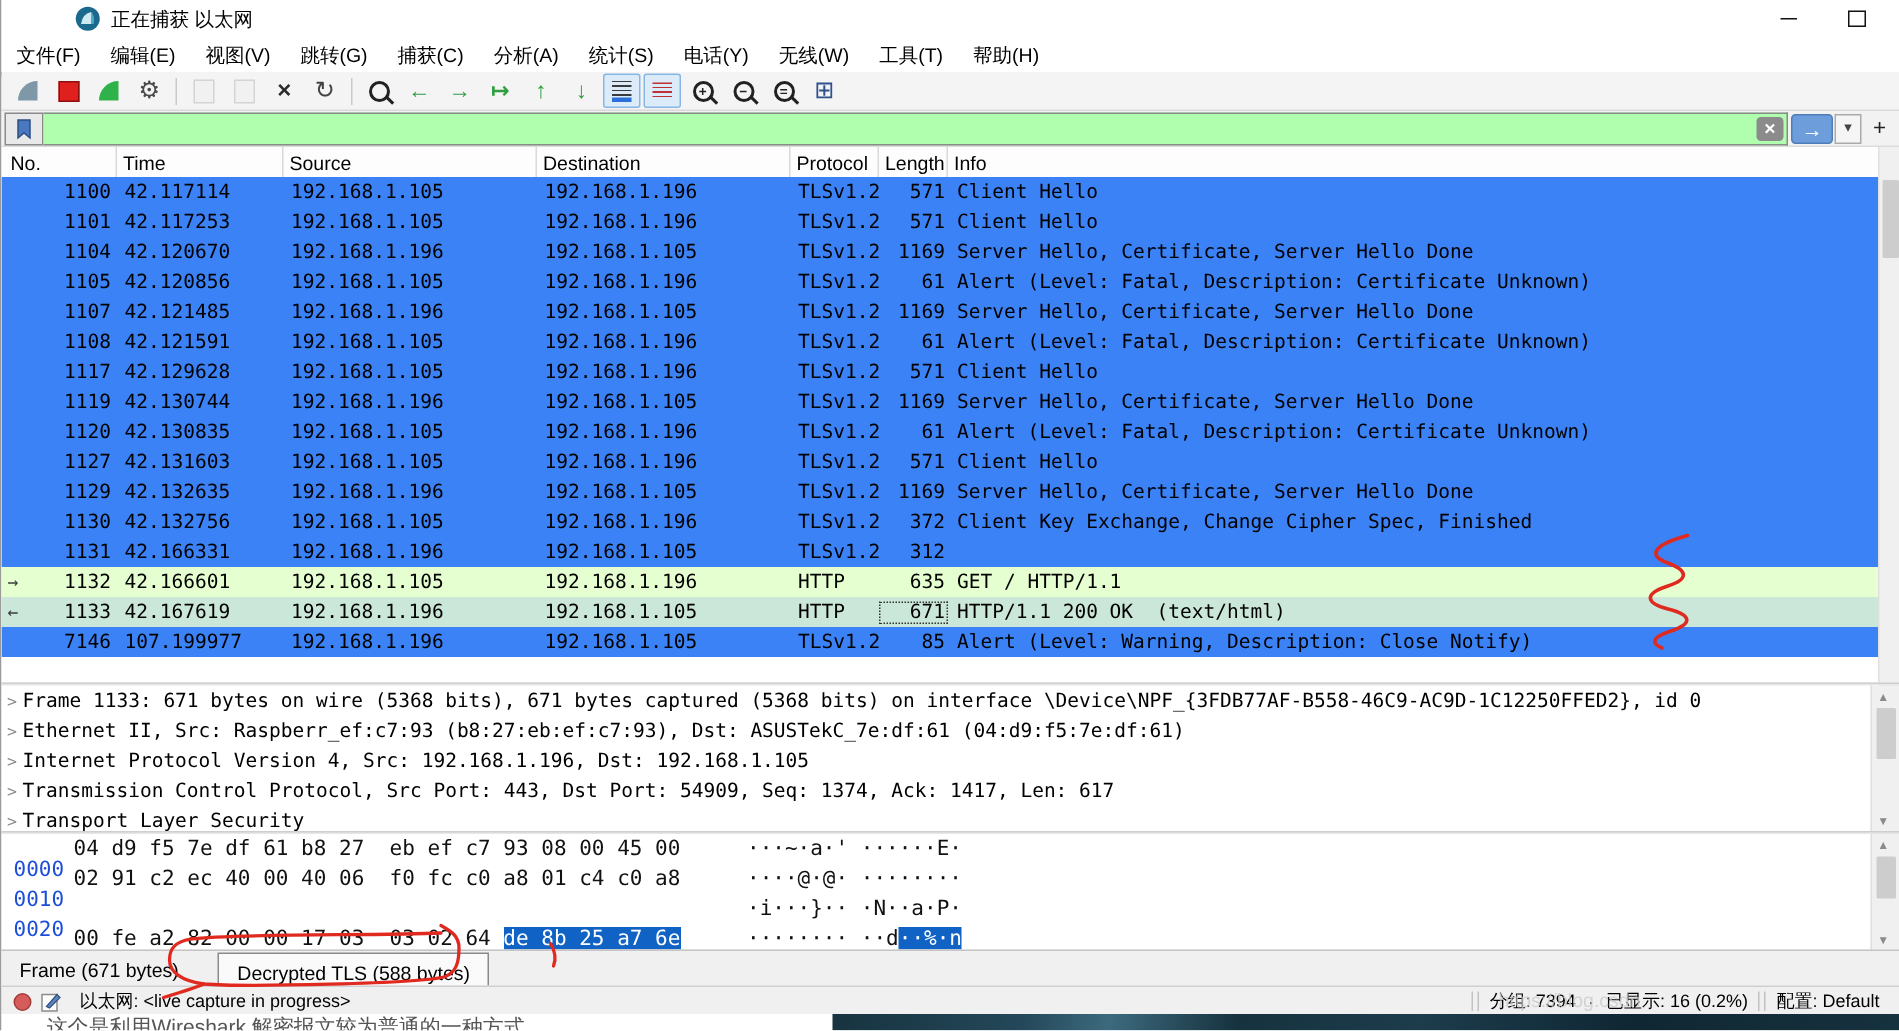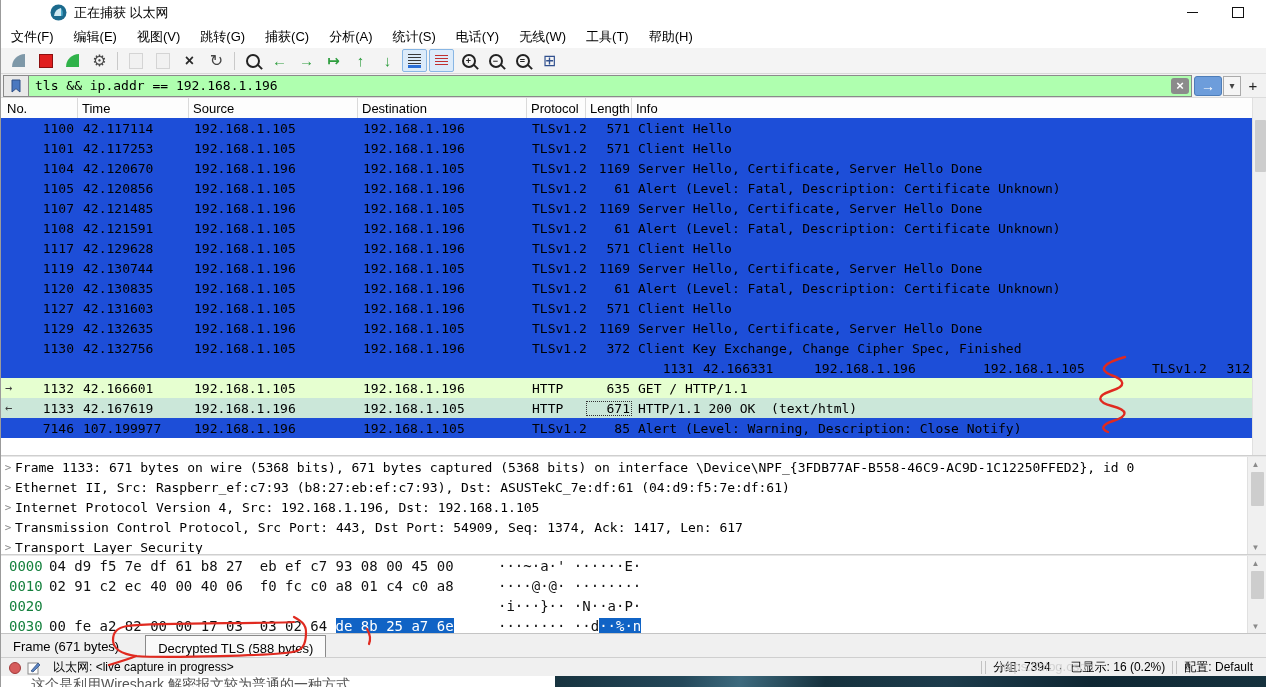--- a/index.html
+++ b/index.html
@@ -60,21 +60,21 @@
                 display:flex;align-items:center;justify-content:center;font-size:14px;font-weight:bold;margin-left:2px;}
   #filter-caret{width:16px;height:18px;border:1px solid #aaa;background:#f5f5f5;display:flex;align-items:center;justify-content:center;font-size:10px;color:#444;margin-left:1px;}
   #filter-add{width:18px;height:18px;display:flex;align-items:center;justify-content:center;font-size:15px;color:#222;margin:0 3px;}
 
   
   #pkt-header{position:absolute;left:0;top:98px;width:1266px;height:20px;background:#fdfdfd;
               border-bottom:1px solid #c8c8c8;display:flex;font-size:13px;}
   #pkt-header .hc{border-right:1px solid #dadada;box-sizing:border-box;display:flex;align-items:center;padding-left:4px;}
   #pkt-list{position:absolute;left:0;top:118px;width:1251px;height:337px;background:#fff;overflow:hidden;}
   .prow{display:flex;height:20px;align-items:center;font-size:13px;white-space:pre;}
-  .row-tls{background:#1d4ed8;justify-content:flex-end;}
+  .row-tls{background:#3b82f6;}
   .row-http{background:#e6ffd0;}
   .row-selected{background:#cbe7d9;}
   .c-no{width:77px;text-align:right;padding-right:4px;box-sizing:border-box;position:relative;}
   .c-time{width:111px;padding-left:5px;box-sizing:border-box;}
   .c-src{width:169px;padding-left:5px;box-sizing:border-box;}
   .c-dst{width:169px;padding-left:5px;box-sizing:border-box;}
   .c-proto{width:59px;padding-left:5px;box-sizing:border-box;}
   .c-len{width:46px;text-align:right;padding-right:2px;box-sizing:border-box;}
   .c-len.focus{outline:1px dotted #333;outline-offset:-1px;}
   .c-info{flex:1;padding-left:6px;box-sizing:border-box;overflow:hidden;}
@@ -89,21 +89,21 @@
   .split{position:absolute;left:0;width:1266px;background:#e7e7e7;border-top:1px solid #cfcfcf;}
 
   
   #detail{position:absolute;left:0;top:457px;width:1251px;height:97px;background:#fff;overflow:hidden;}
   .dline{height:20px;display:flex;align-items:center;font-size:13px;white-space:pre;}
   .chev{color:#8a8a8a;width:14px;text-align:center;flex:0 0 14px;font-size:11px;}
 
   
   #hexpane{position:absolute;left:0;top:556px;width:1251px;height:77px;background:#fff;overflow:hidden;}
   .hrow{position:relative;height:20px;font-size:14px;white-space:pre;}
-  .hoff{position:absolute;left:8px;top:2px;color:#15803d;}
+  .hoff{position:absolute;left:8px;top:16px;color:#1d4ed8;}
   .hbytes{position:absolute;left:48px;top:2px;color:#111;}
   .hascii{position:absolute;left:497px;top:2px;color:#111;}
   .hsel{background:#1063c5;color:#fff;}
 
   
   #tabbar{position:absolute;left:0;top:633px;width:1266px;height:24px;background:#f0f0f0;border-top:1px solid #c4c4c4;
           display:flex;align-items:flex-start;font-size:13px;}
   .btab{padding:2px 12px;height:20px;display:flex;align-items:center;white-space:pre;}
   .btab.boxed{border:1px solid #8a8a8a;background:#fafafa;margin-left:14px;margin-top:1px;}
   .btab.active{background:#f0f0f0;}
@@ -230,21 +230,20 @@
       </div>
     </div>
 
   <div id="filterbar">
     <div id="bookmark-box">
       <svg width="10" height="14" viewBox="0 0 10 14">
         <path d="M1 1h8v12L5 9.6 1 13z" fill="#4a78c0" stroke="#2c4f86" stroke-width="1"></path>
       </svg>
     </div>
     <div id="filter-field">
-      <span id="filter-text" class="mono">tls &amp;&amp; ip.addr == 192.168.1.196</span>
       <span id="filter-clear">×</span>
     </div>
     <div id="filter-apply">→</div>
     <div id="filter-caret">▾</div>
     <div id="filter-add">+</div>
   </div>
 
   <div id="pkt-header">
     <div class="hc" style="width:77px;padding-left:6px;">No.</div>
     <div class="hc" style="width:111px;">Time</div>

